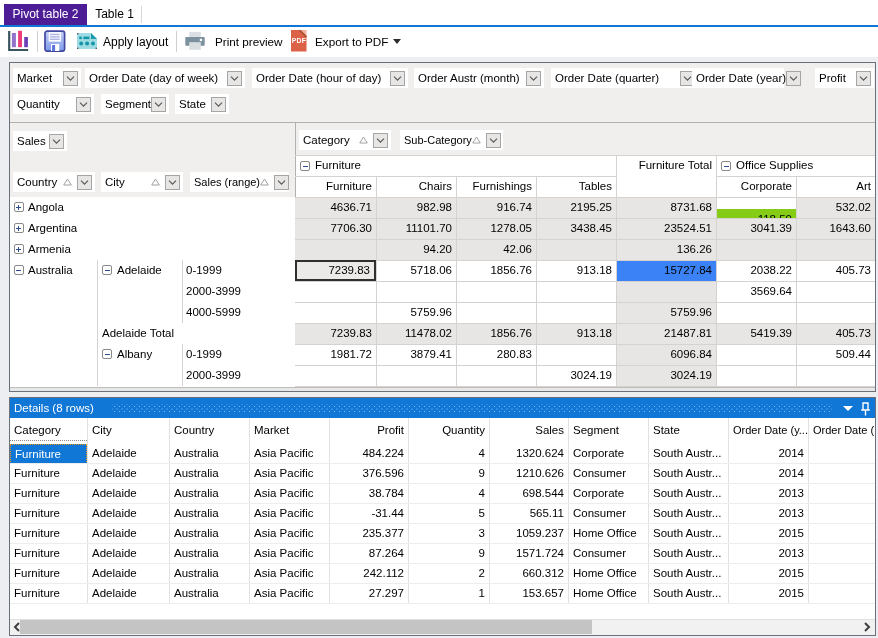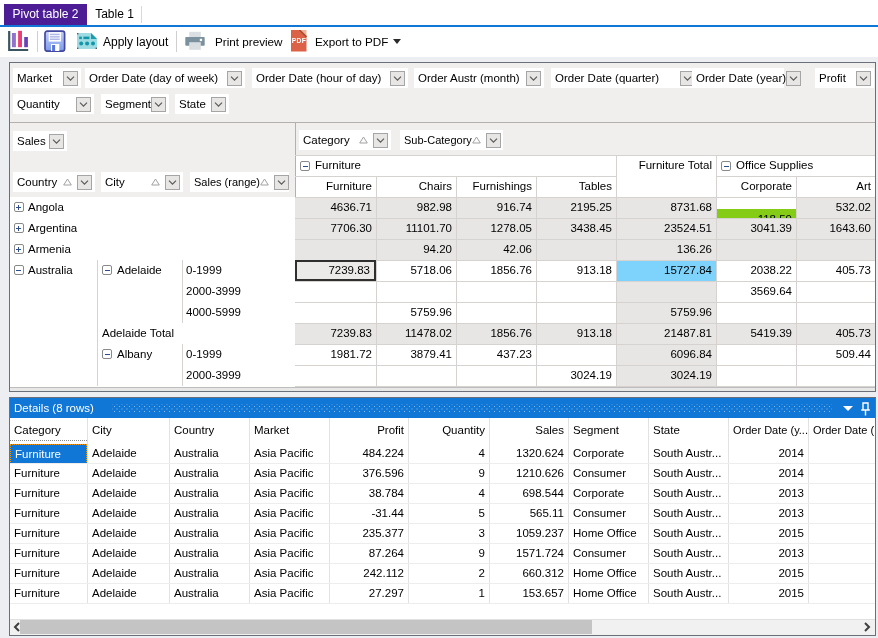--- a/index.html
+++ b/index.html
@@ -285,21 +285,21 @@
 <div class="cell" style="left:295px;top:239px;width:81px;background:#e7e6e5"></div>
 <div class="cell" style="left:376px;top:239px;width:80px;background:#e7e6e5">94.20</div>
 <div class="cell" style="left:456px;top:239px;width:80px;background:#e7e6e5">42.06</div>
 <div class="cell" style="left:536px;top:239px;width:80px;background:#e7e6e5"></div>
 <div class="cell" style="left:616px;top:239px;width:100px;background:#e7e6e5">136.26</div>
 <div class="cell" style="left:716px;top:239px;width:80px;background:#e7e6e5"></div>
 <div class="cell" style="left:796px;top:239px;width:79px;background:#e7e6e5"></div>
 <div class="cell" style="left:376px;top:260px;width:80px;background:#fff">5718.06</div>
 <div class="cell" style="left:456px;top:260px;width:80px;background:#fff">1856.76</div>
 <div class="cell" style="left:536px;top:260px;width:80px;background:#fff">913.18</div>
-<div class="cell" style="left:616px;top:260px;width:100px;background:#7dd3fc">15727.84</div>
+<div class="cell" style="left:616px;top:260px;width:100px;background:#3b82f6">15727.84</div>
 <div class="cell" style="left:716px;top:260px;width:80px;background:#fff">2038.22</div>
 <div class="cell" style="left:796px;top:260px;width:79px;background:#fff">405.73</div>
 <div class="cell" style="left:295px;top:281px;width:81px;background:#fff"></div>
 <div class="cell" style="left:376px;top:281px;width:80px;background:#fff"></div>
 <div class="cell" style="left:456px;top:281px;width:80px;background:#fff"></div>
 <div class="cell" style="left:536px;top:281px;width:80px;background:#fff"></div>
 <div class="cell" style="left:616px;top:281px;width:100px;background:#e7e6e5"></div>
 <div class="cell" style="left:716px;top:281px;width:80px;background:#fff">3569.64</div>
 <div class="cell" style="left:796px;top:281px;width:79px;background:#fff"></div>
 <div class="cell" style="left:295px;top:302px;width:81px;background:#fff"></div>
@@ -311,21 +311,21 @@
 <div class="cell" style="left:796px;top:302px;width:79px;background:#fff"></div>
 <div class="cell" style="left:295px;top:323px;width:81px;background:#e7e6e5">7239.83</div>
 <div class="cell" style="left:376px;top:323px;width:80px;background:#e7e6e5">11478.02</div>
 <div class="cell" style="left:456px;top:323px;width:80px;background:#e7e6e5">1856.76</div>
 <div class="cell" style="left:536px;top:323px;width:80px;background:#e7e6e5">913.18</div>
 <div class="cell" style="left:616px;top:323px;width:100px;background:#e7e6e5">21487.81</div>
 <div class="cell" style="left:716px;top:323px;width:80px;background:#e7e6e5">5419.39</div>
 <div class="cell" style="left:796px;top:323px;width:79px;background:#e7e6e5">405.73</div>
 <div class="cell" style="left:295px;top:344px;width:81px;background:#fff">1981.72</div>
 <div class="cell" style="left:376px;top:344px;width:80px;background:#fff">3879.41</div>
-<div class="cell" style="left:456px;top:344px;width:80px;background:#fff">437.23</div>
+<div class="cell" style="left:456px;top:344px;width:80px;background:#fff">280.83</div>
 <div class="cell" style="left:536px;top:344px;width:80px;background:#fff"></div>
 <div class="cell" style="left:616px;top:344px;width:100px;background:#e7e6e5">6096.84</div>
 <div class="cell" style="left:716px;top:344px;width:80px;background:#fff"></div>
 <div class="cell" style="left:796px;top:344px;width:79px;background:#fff">509.44</div>
 <div class="cell" style="left:295px;top:365px;width:81px;background:#fff"></div>
 <div class="cell" style="left:376px;top:365px;width:80px;background:#fff"></div>
 <div class="cell" style="left:456px;top:365px;width:80px;background:#fff"></div>
 <div class="cell" style="left:536px;top:365px;width:80px;background:#fff">3024.19</div>
 <div class="cell" style="left:616px;top:365px;width:100px;background:#e7e6e5">3024.19</div>
 <div class="cell" style="left:716px;top:365px;width:80px;background:#fff"></div>

